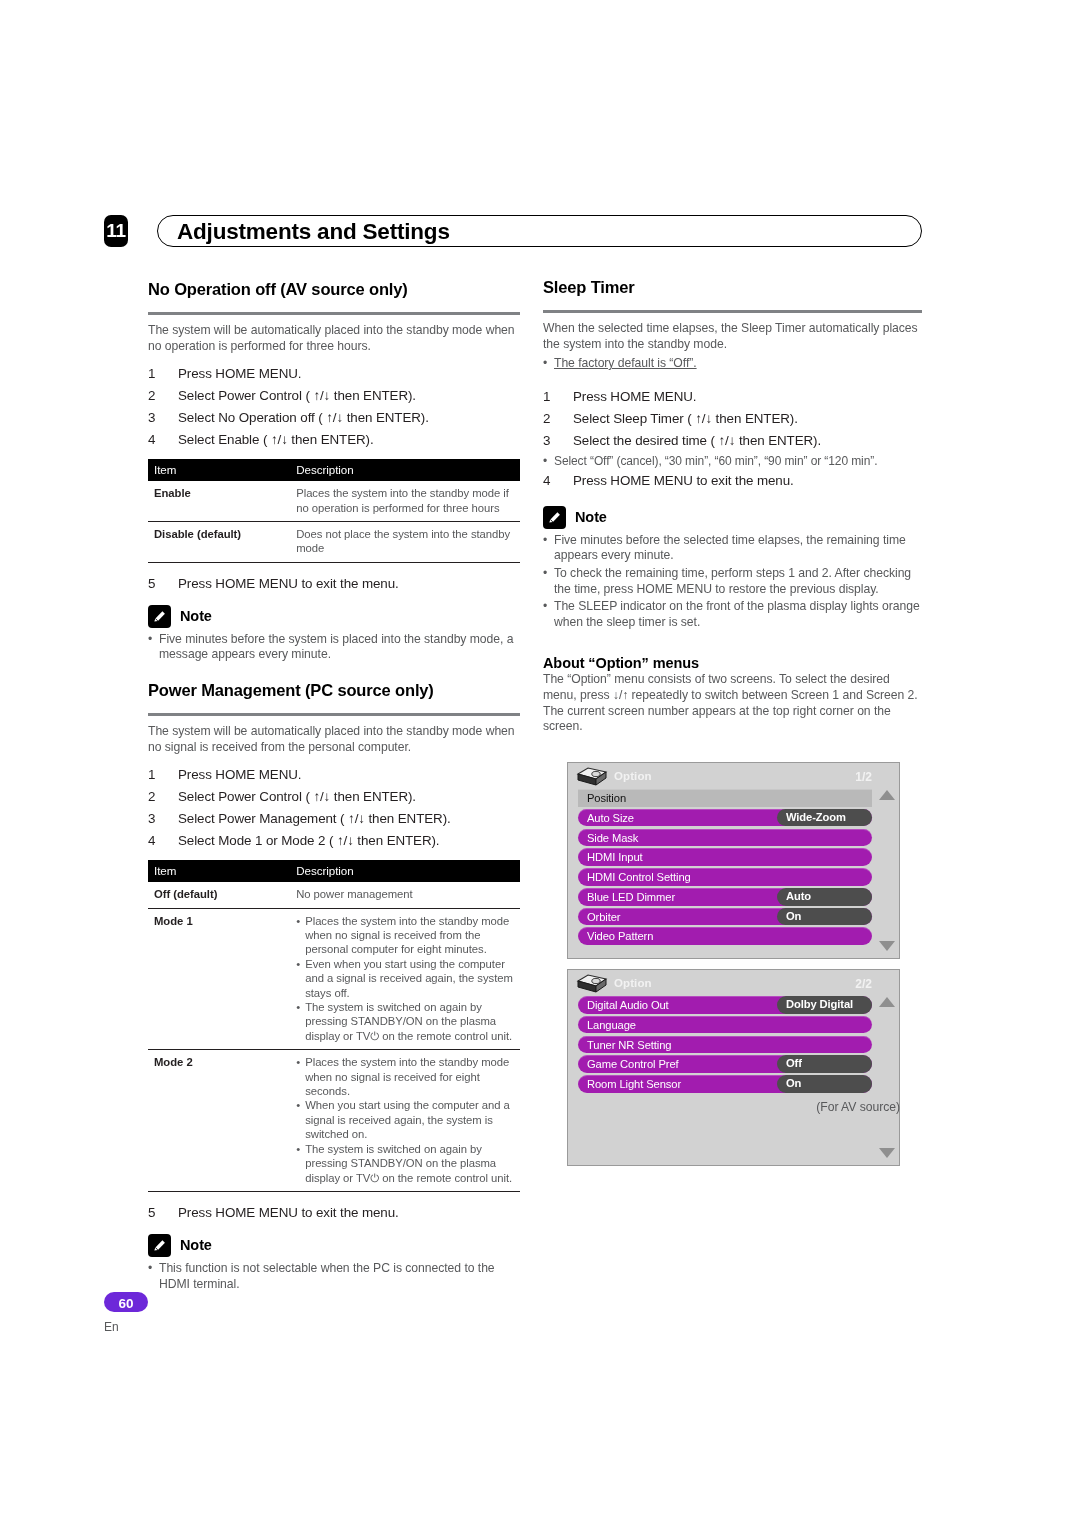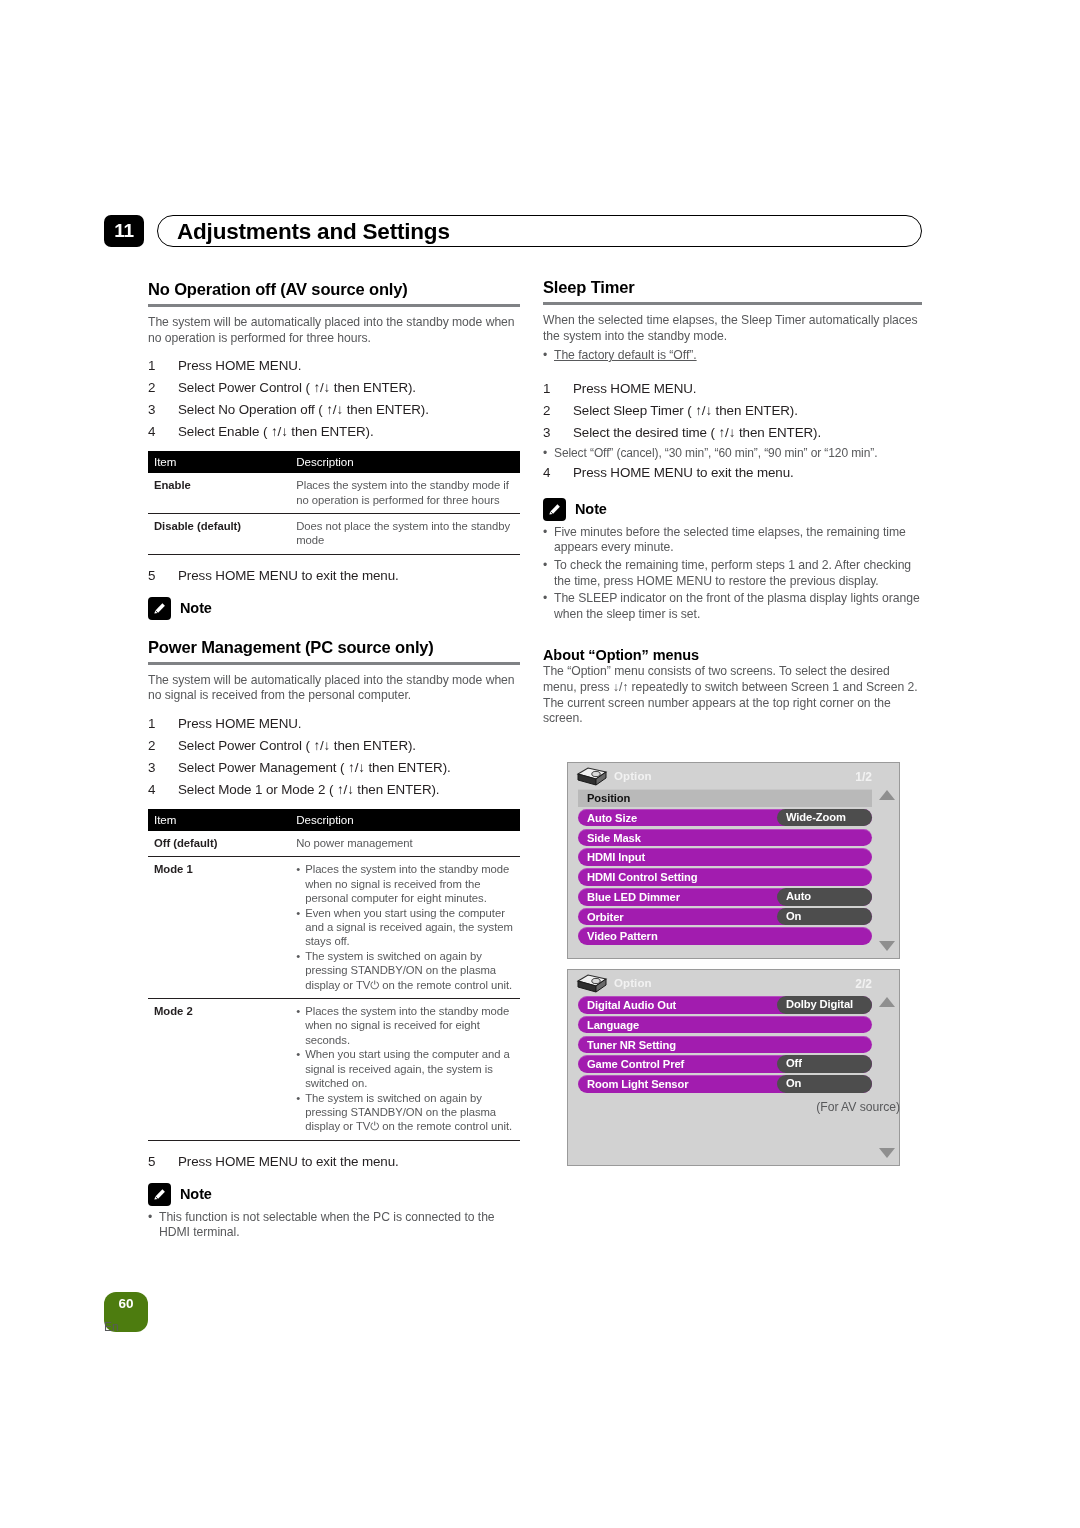--- a/index.html
+++ b/index.html
@@ -26,21 +26,21 @@
   .chapter-header {
     position: absolute;
     left: 104px;
     top: 215px;
     width: 818px;
     height: 34px;
   }
   .chapter-badge {
     position: absolute;
     left: 0; top: 0;
-    width: 40px; height: 32px;
+    width: 24px; height: 32px;
     background: #000;
     border-radius: 7px;
     color: #fff;
     font-size: 19px;
     font-weight: bold;
     line-height: 32px;
     text-align: center;
     letter-spacing: -0.3px;
   }
   .chapter-pill {
@@ -80,21 +80,21 @@
   }
 
   
   h2.sec {
     margin: 0;
     font-size: 16.5px;
     font-weight: bold;
     letter-spacing: -0.15px;
     color: #000;
     line-height: 22px;
-    padding-bottom: 4px;
+    padding-bottom: 12px;
   }
   .rule {
     height: 3px;
     background: #808285;
     margin-bottom: 8px;
   }
   h3.subsec {
     margin: 0 0 1px 0;
     font-size: 14.5px;
     font-weight: bold;
@@ -286,21 +286,21 @@
   }
   .osd-row.selected {
     background: #b9b9b9;
     border-radius: 0;
   }
   .osd-row .label {
     position: absolute;
     left: 9px;
     top: 1px;
     font-size: 11.2px;
-    font-weight: bold;
+    font-weight: normal;
     color: #ffffff;
     line-height: 16px;
     letter-spacing: -0.1px;
     white-space: nowrap;
   }
   .osd-row.selected .label { color: #111111; }
   .osd-row .value {
     position: absolute;
     right: 0;
     top: 0;
@@ -345,22 +345,22 @@
     color: #58595b;
     letter-spacing: -0.05px;
   }
 
   
   .pagenum {
     position: absolute;
     left: 104px;
     top: 1292px;
     width: 44px;
-    height: 40px;
-    background: #4d7c0f;
+    height: 20px;
+    background: #6d28d9;
     border-radius: 12px;
     color: #fff;
     font-size: 13.5px;
     font-weight: bold;
     line-height: 24px;
     text-align: center;
   }
   .lang {
     position: absolute;
     left: 104px;
@@ -431,20 +431,23 @@
 
     <div class="note-head">
       <div class="note-icon">
         <svg width="15" height="15" viewBox="0 0 15 15" aria-hidden="true">
           <path d="M2.3 12.6 L3.4 9.6 L10.4 2.3 L12.9 4.7 L5.9 12 Z" fill="#ffffff"></path>
           <path d="M3.4 9.6 L5.9 12" stroke="#000000" stroke-width="0.9" fill="none"></path>
         </svg>
       </div>
       <div class="note-label">Note</div>
     </div>
+    <ul class="bullets">
+      <li>Five minutes before the system is placed into the standby mode, a message appears every minute.</li>
+    </ul>
 
     <h2 class="sec" style="margin-top:16px;">Power Management (PC source only)</h2>
     <div class="rule"></div>
     <p class="body">The system will be automatically placed into the standby mode when no signal is received from the personal computer.</p>
 
     <div class="steps">
       <div class="step">
         <span class="num">1</span>
         <span>Press HOME MENU.</span>
       </div>

